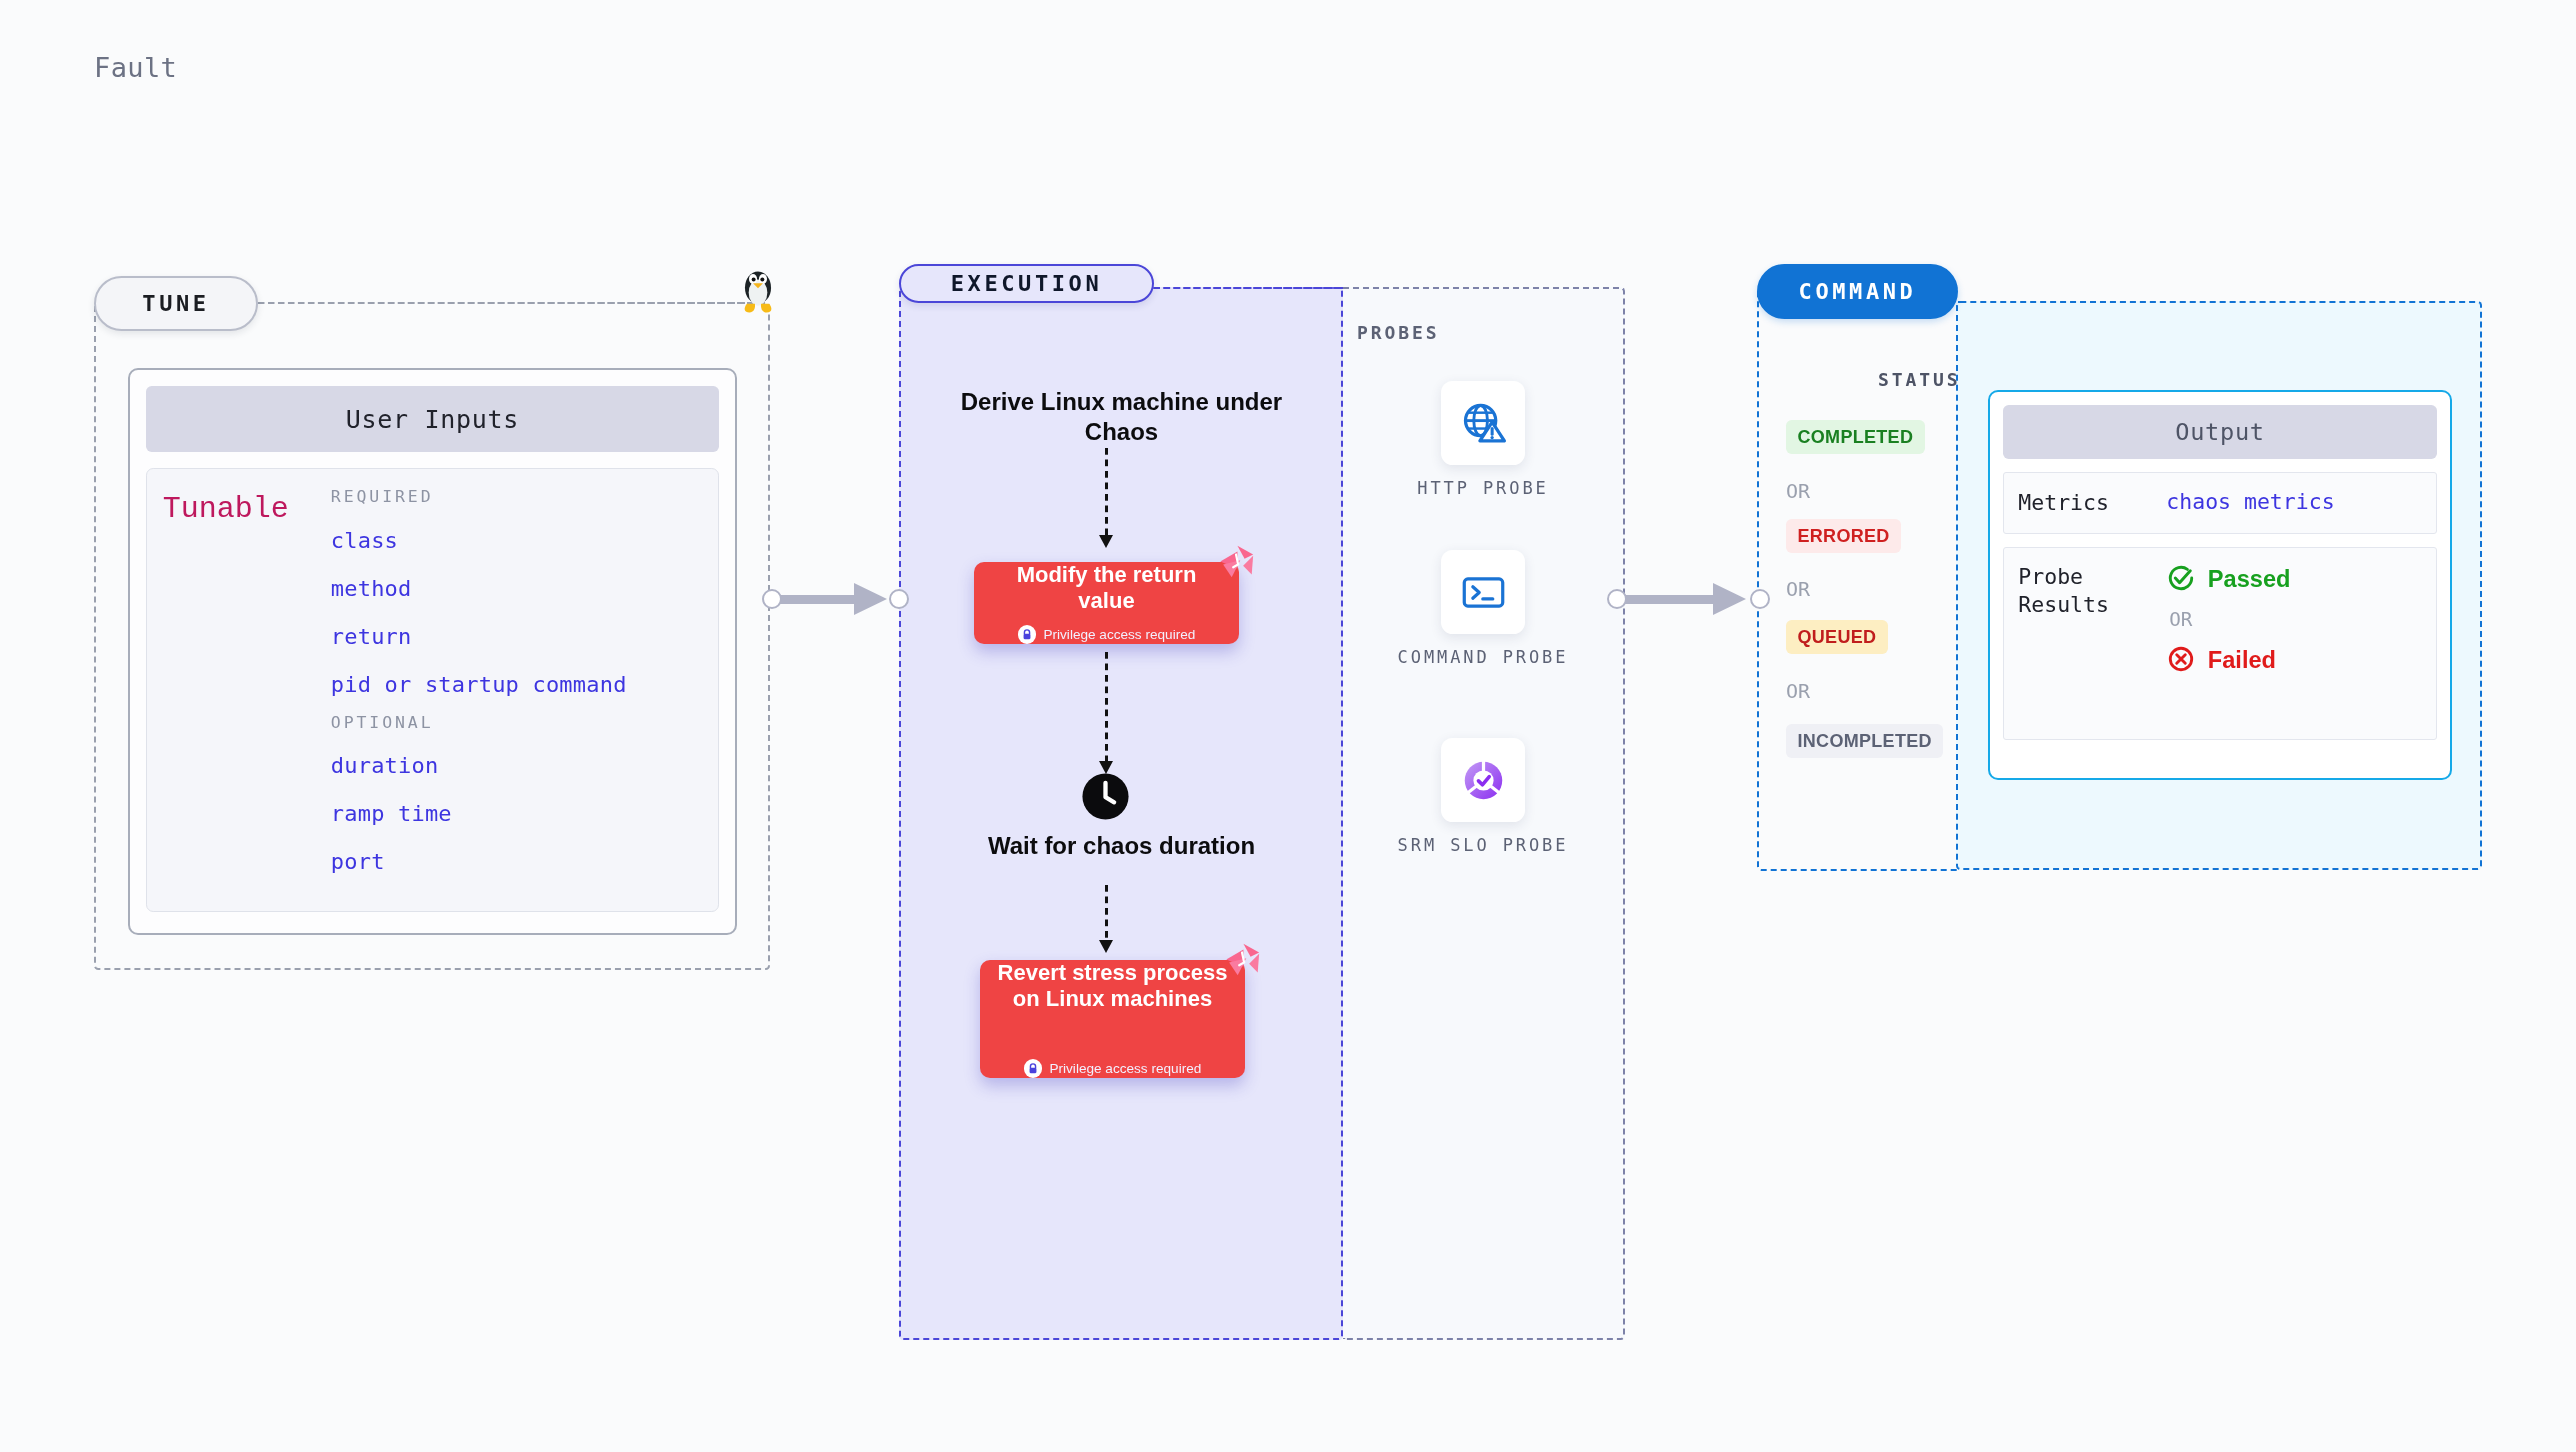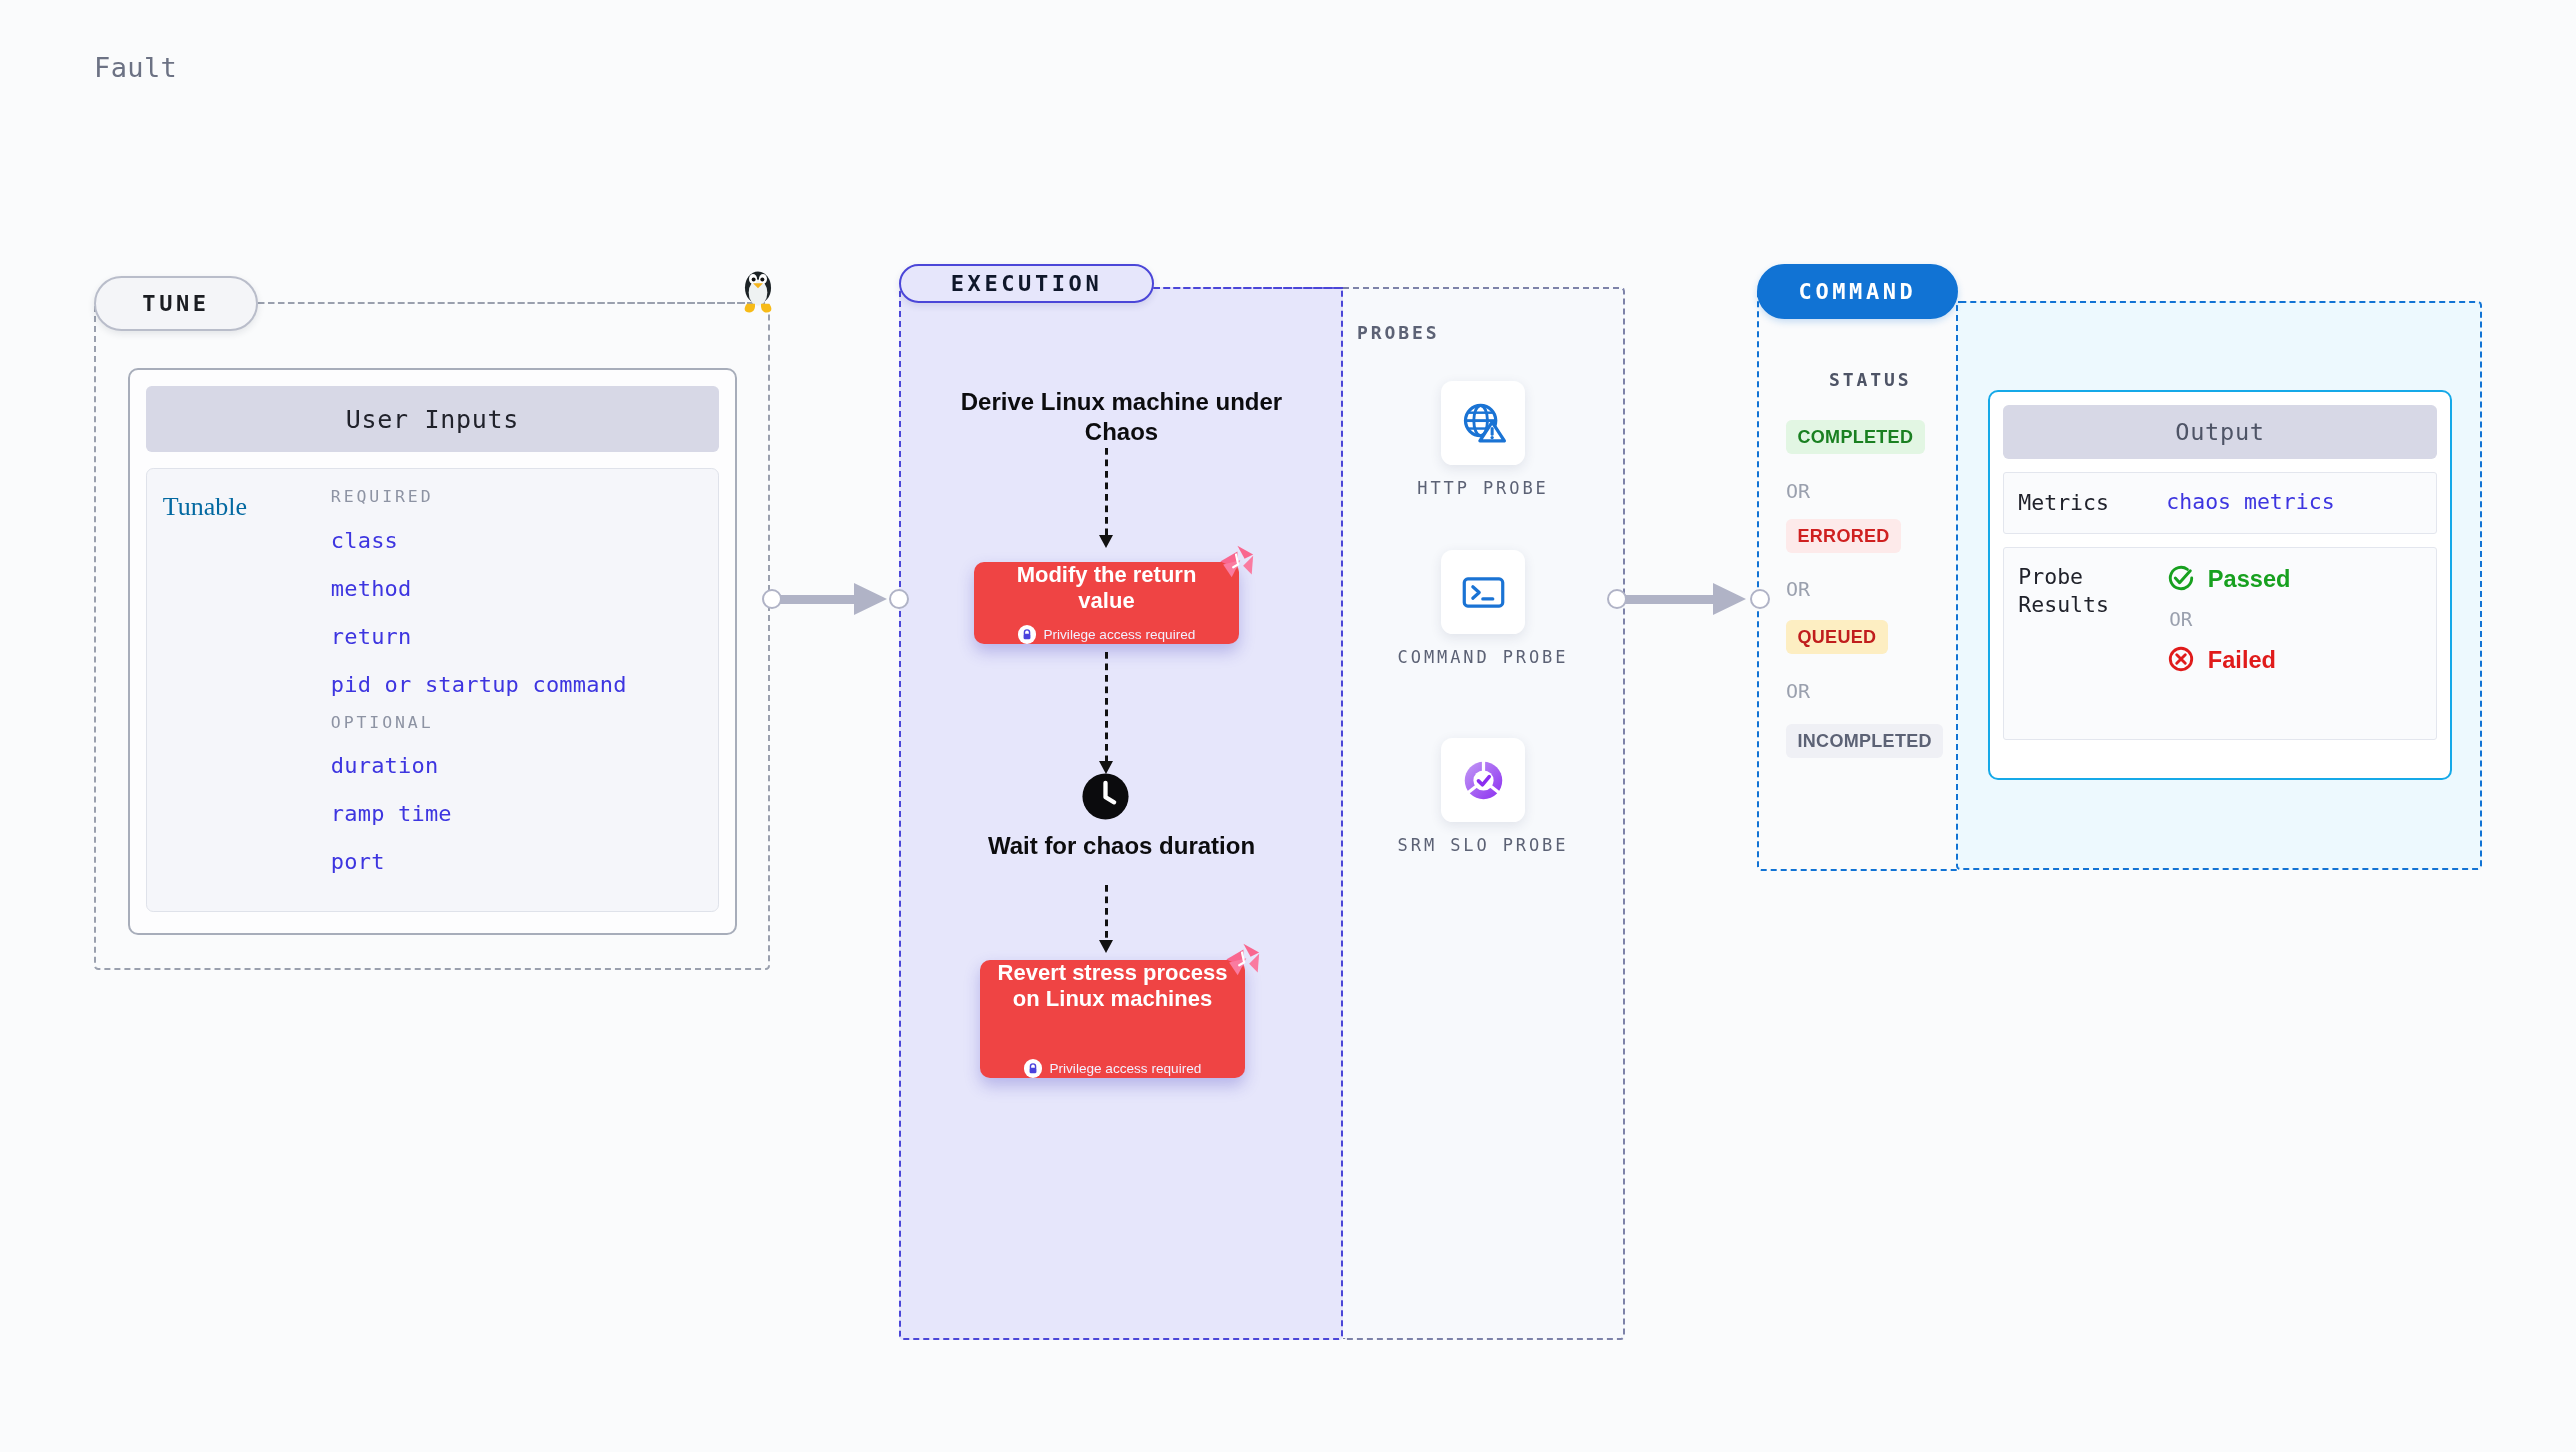--- a/index.html
+++ b/index.html
@@ -99,22 +99,22 @@
     display:flex;align-items:center;justify-content:center;
     font-family:"DejaVu Sans Mono", monospace;
     font-size:25px;color:#20222b;letter-spacing:0.7px;
   }
   #tunable-box{
     margin-top:15.8px;box-sizing:border-box;
     border:1.4px solid #dfe2ea;border-radius:7.2px;background:#f5f6fa;
     height:444px;padding:18.6px 15.8px;display:flex;
   }
   #tunable-label{
-    font-family:Liberation Serif, serif;
-    font-size:26px;color:#0369a1;width:168px;flex:0 0 168px;padding-top:4.3px;
+    font-family:Liberation Mono, monospace;
+    font-size:30px;color:#be185d;width:168px;flex:0 0 168px;padding-top:4.3px;
   }
   .tun-group-title{
     font-family:"DejaVu Sans Mono", monospace;
     font-size:16.5px;color:#8d93a3;letter-spacing:2.9px;margin-bottom:21.5px;
   }
   .tun-item{
     font-family:"DejaVu Sans Mono", monospace;
     font-size:22px;color:#3d35e0;margin-bottom:23px;letter-spacing:0.2px;
   }
   .tun-item.tight{margin-bottom:15.8px;}
@@ -190,21 +190,21 @@
     margin-top:12px;
     font-family:"DejaVu Sans Mono", monospace;
     font-size:17px;color:#5c6275;letter-spacing:2.9px;line-height:1.35;
   }
   #probe-http{left:1390px;top:381px;}
   #probe-command{left:1390px;top:550px;}
   #probe-srm{left:1390px;top:738px;}
 
   
   #status-title{
-    position:absolute;left:1829px;top:369px;
+    position:absolute;left:1878px;top:369px;
     font-family:"DejaVu Sans Mono", monospace;
     font-size:18px;font-weight:bold;color:#4e5466;letter-spacing:2.9px;
   }
   .status-chip{
     position:absolute;box-sizing:border-box;
     display:inline-flex;align-items:center;
     padding:0 11.5px;height:34px;border-radius:5.7px;
     font-family:"Liberation Sans", sans-serif;
     font-weight:bold;font-size:18px;letter-spacing:0.3px;
   }

